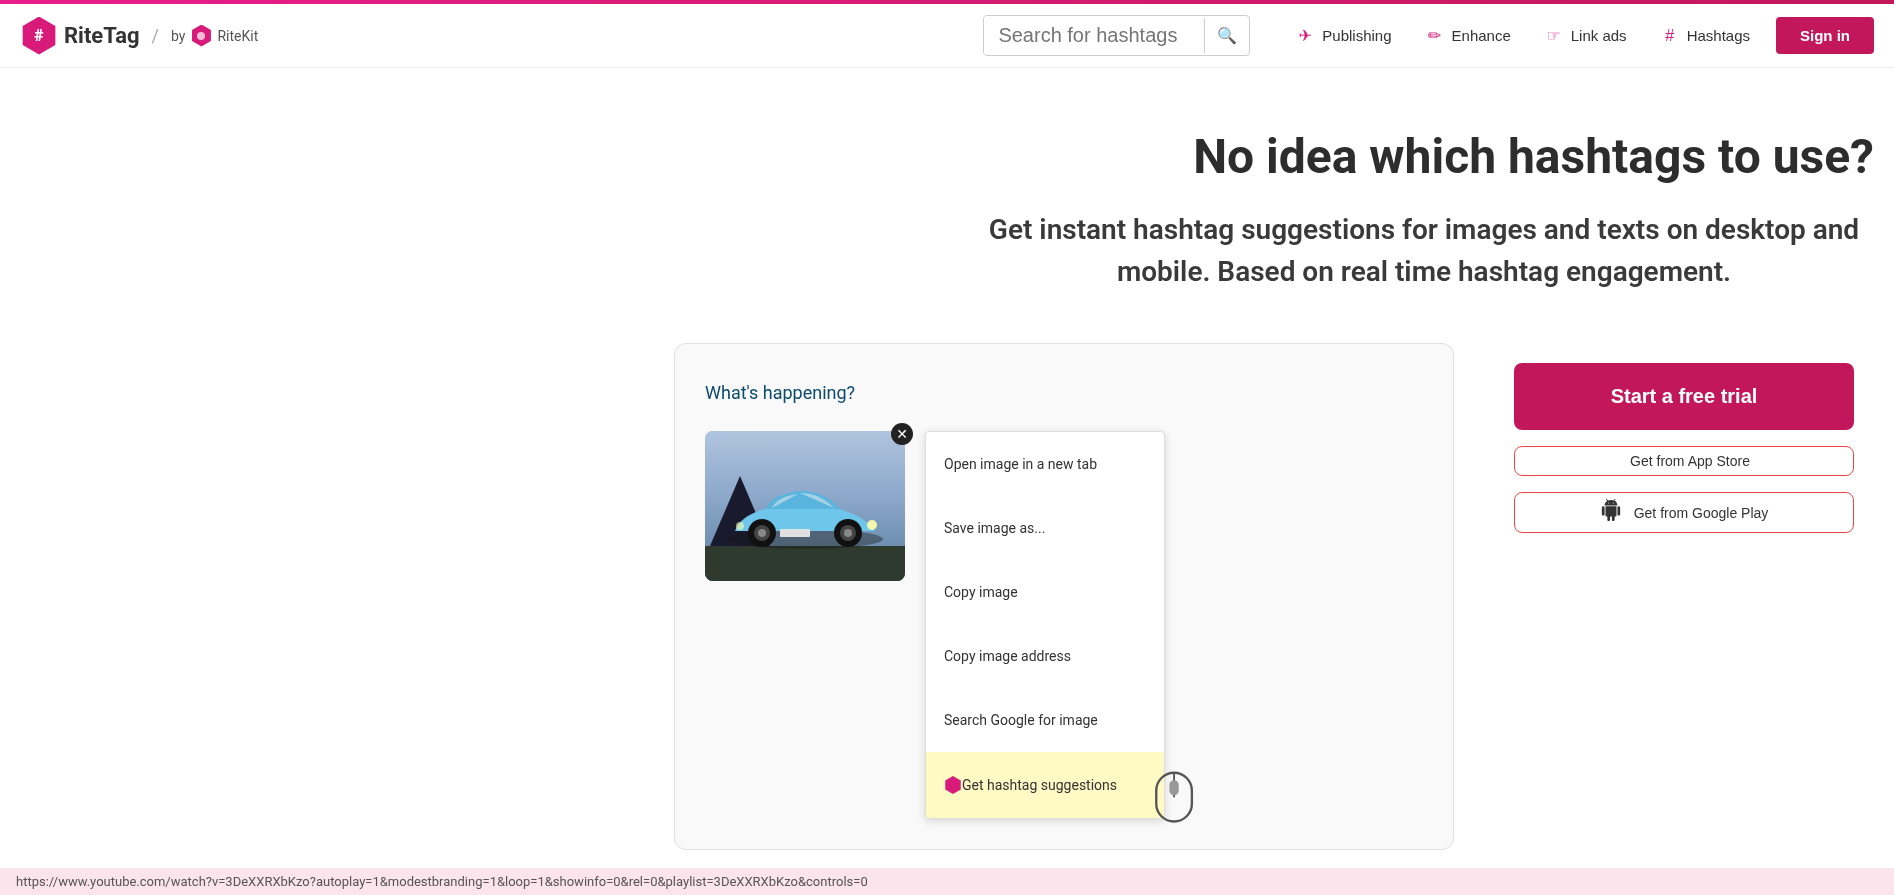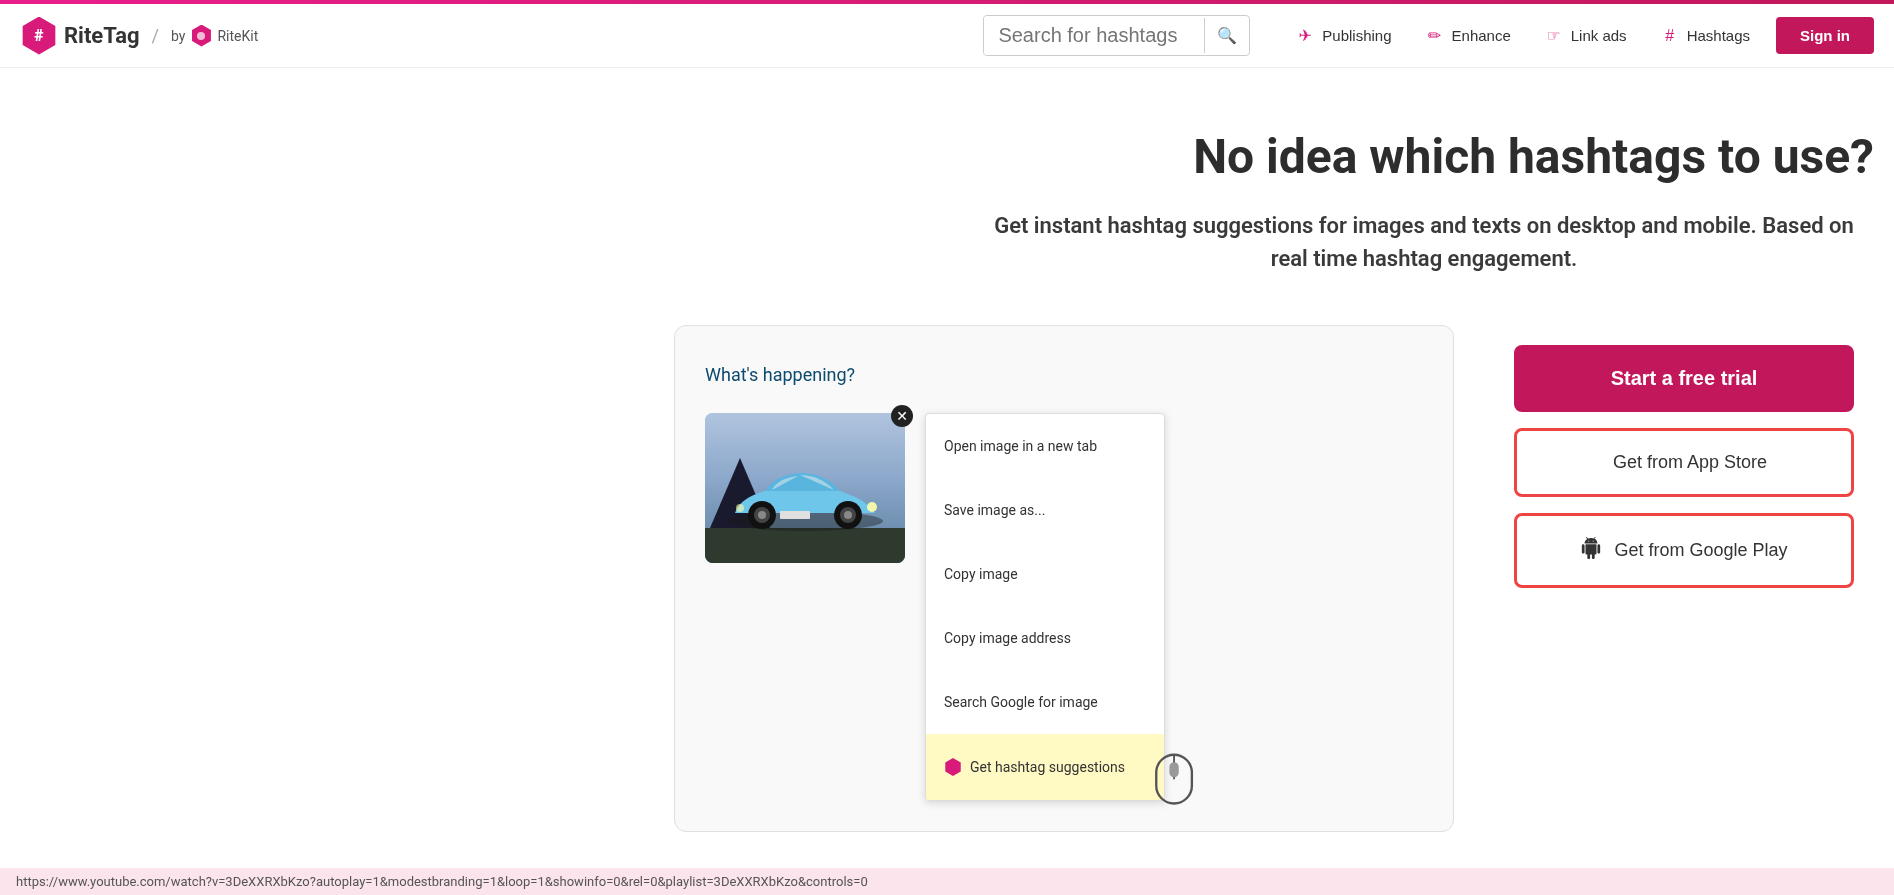--- a/index.html
+++ b/index.html
@@ -152,21 +152,21 @@
 
     .hero-title {
       font-size: 48px;
       font-weight: 700;
       color: #2d2d2d;
       text-align: center;
       margin-bottom: 24px;
     }
 
     .hero-subtitle {
-      font-size: 22px;
+      font-size: 28px;
       font-weight: 600;
       color: #3a3a3a;
       text-align: center;
       max-width: 900px;
       line-height: 1.5;
       margin-bottom: 50px;
     }
 
     
     .content-row {
@@ -247,21 +247,20 @@
     .context-menu-item {
       padding: 24px 18px;
       font-size: 14px;
       color: #333;
       cursor: pointer;
     }
     .context-menu-item.highlighted {
       background: #fff9c4;
       display: flex;
       align-items: center;
-      gap: 8px;
     }
     .context-menu-item.highlighted .item-icon {
       width: 18px;
       height: 18px;
       background: #d81b7a;
       clip-path: polygon(50% 0%, 93% 25%, 93% 75%, 50% 100%, 7% 75%, 7% 25%);
       flex-shrink: 0;
     }
 
     
@@ -292,24 +291,24 @@
       font-size: 20px;
       font-weight: 600;
       cursor: pointer;
       text-align: center;
       width: 100%;
     }
 
     .cta-store-btn {
       background: #fff;
       color: #333;
-      border: 3px solid #ef4444;
+      border: 1px solid #ef4444;
       border-radius: 8px;
-      padding: 21px 30px;
-      font-size: 18px;
+      padding: 6px 30px;
+      font-size: 14px;
       font-weight: 500;
       cursor: pointer;
       text-align: center;
       width: 100%;
       display: flex;
       align-items: center;
       justify-content: center;
       gap: 12px;
     }
 

